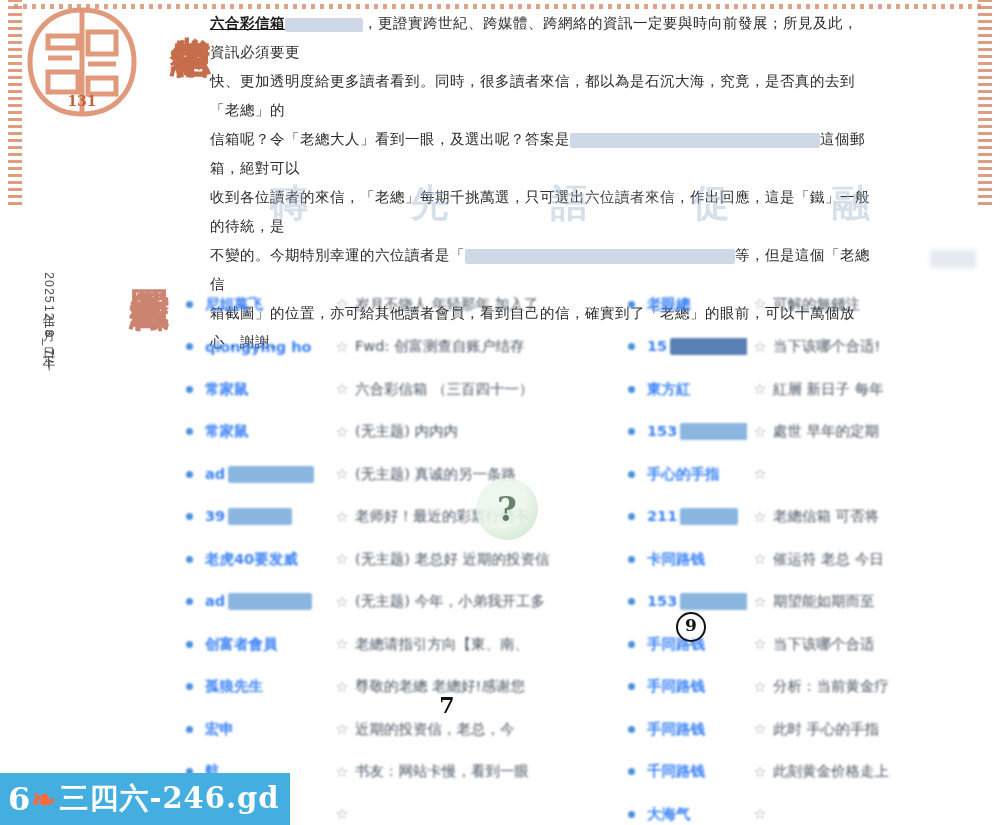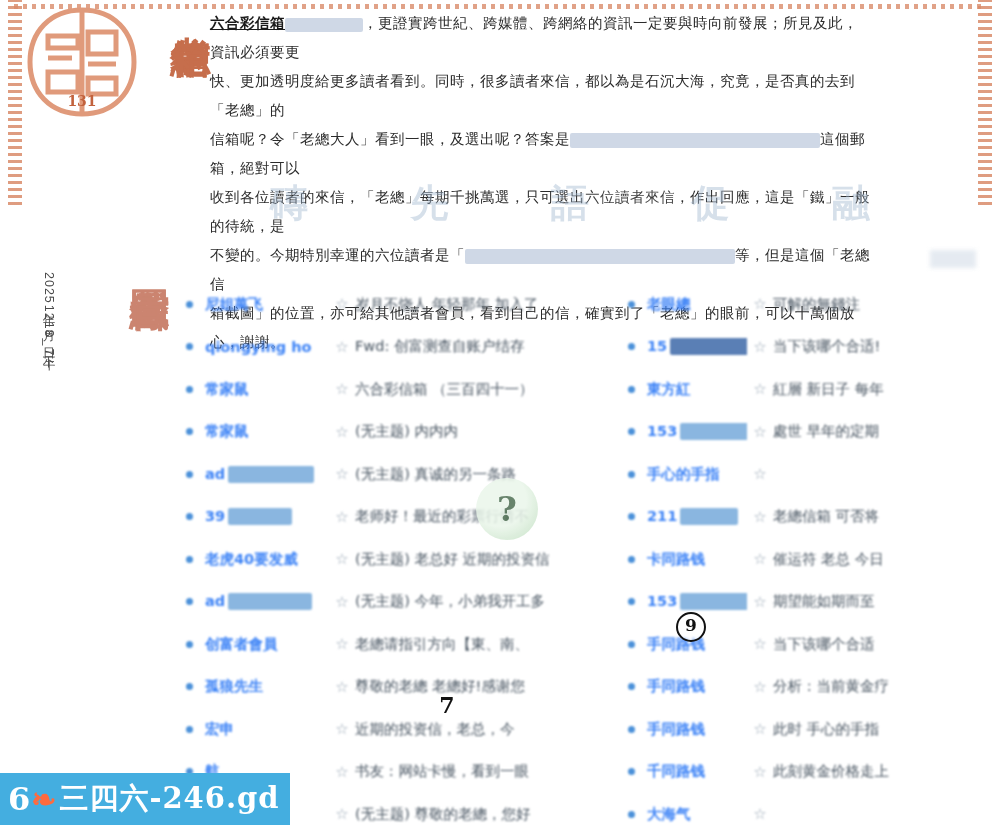--- a/index.html
+++ b/index.html
@@ -383,21 +383,20 @@
   <div class="mail-row">
     <span class="dot"></span>
     <span class="sender">航</span>
     <span class="star">☆</span>
     <span class="subject">书友：网站卡慢，看到一眼</span>
   </div>
   <div class="mail-row">
     <span class="dot"></span>
     <span class="sender">红日</span>
     <span class="star">☆</span>
-    <span class="subject">(无主题) 尊敬的老總，您好</span>
   </div>
 </div>
 
 <div class="maillist right">
   <div class="mail-row">
     <span class="dot"></span>
     <span class="sender" style="flex:0 0 100px">老眼總</span>
     <span class="star">☆</span>
     <span class="subject">可解的無錢注</span>
   </div>

